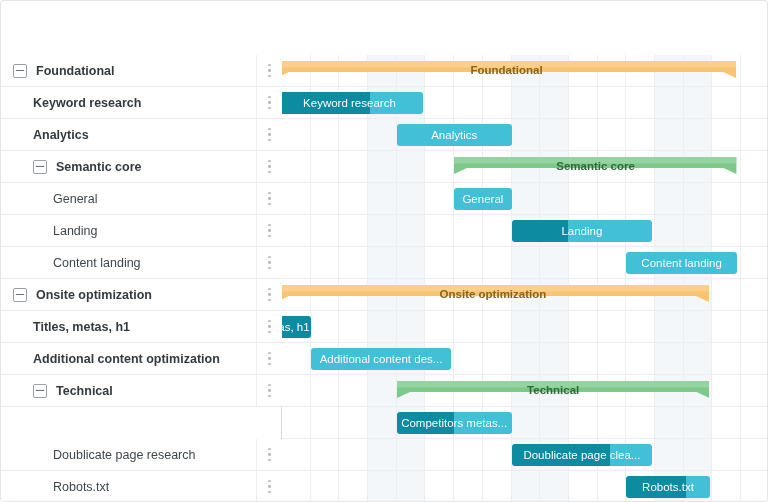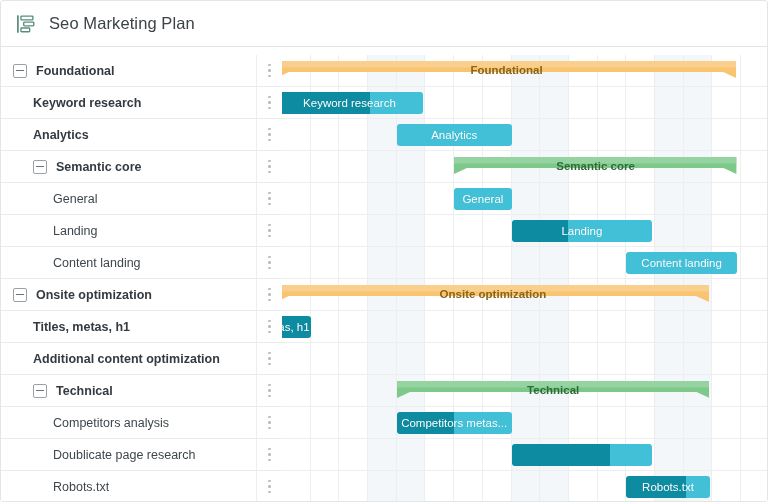--- a/index.html
+++ b/index.html
@@ -119,29 +119,20 @@
   }
   .bar.sum .stxt{position:relative;z-index:2;}
   .bar.sum.orange .stxt{color:#8a6418;}
   .bar.sum.green  .stxt{color:#2f6b37;}
 </style>
 </head>
 <body>
 
 <div id="app">
 
-  <div class="hdr">
-    <svg class="hdr-icon" viewBox="0 0 24 24">
-      <rect x="2.2" y="2.5" width="1.9" height="19" rx="0.6" fill="#5b8d7e"></rect>
-      <rect x="6.5" y="3.4" width="13" height="4.1" rx="0.8" fill="none" stroke="#5b8d7e" stroke-width="1.5"></rect>
-      <rect x="9.5" y="9.9" width="11" height="4.1" rx="0.8" fill="none" stroke="#5b8d7e" stroke-width="1.5"></rect>
-      <rect x="6.5" y="16.4" width="9.5" height="4.1" rx="0.8" fill="none" stroke="#5b8d7e" stroke-width="1.5"></rect>
-    </svg>
-    <div class="hdr-title">Seo Marketing Plan</div>
-  </div>
 
   <div class="body">
 
     <div class="grid-pane" id="gridPane">
         <div class="row lvl0" style="top: 0px;">
           <div class="cell ind0">
             <div class="toggle"></div>
             <div class="gap"></div>
             <div class="tlabel">Foundational</div>
           </div>
@@ -243,30 +234,20 @@
             <i></i>
             <i></i>
             <i></i>
           </div>
         </div>
         <div class="row lvl1" style="top: 320px;">
           <div class="cell ind2">
             <div class="toggle"></div>
             <div class="gap"></div>
             <div class="tlabel">Technical</div>
-          </div>
-          <div class="dots">
-            <i></i>
-            <i></i>
-            <i></i>
-          </div>
-        </div>
-        <div class="row lvl2" style="top: 352px;">
-          <div class="cell ind3">
-            <div class="tlabel">Competitors analysis</div>
           </div>
           <div class="dots">
             <i></i>
             <i></i>
             <i></i>
           </div>
         </div>
         <div class="row lvl2" style="top: 384px;">
           <div class="cell ind3">
             <div class="tlabel">Doublicate page research</div>
@@ -356,33 +337,37 @@
           <svg class="shape" viewBox="0 0 433.37 17" preserveAspectRatio="none">
             <path d="M0,0 L433.37,0 L433.37,17 L420.37,11 L13,11 L0,17 Z" fill="#f8c471"></path>
             <path d="M0,0 L433.37,0 L433.37,6.5 L0,6.5 Z" fill="#fcd9a1" opacity="0.55"></path>
           </svg>
           <span class="stxt">Onsite optimization</span>
         </div>
         <div class="bar task" style="left: -57.4px; width: 86.1px; top: 261px;">
           <div class="prog" style="width: 100%; border-radius: 3px;"></div>
           <span class="btxt">Titles, metas, h1</span>
         </div>
+        <div class="bar task" style="left: 28.7px; width: 140.63px; top: 293px;">
+          <span class="btxt">Additional content des...</span>
+        </div>
         <div class="bar sum green" style="left: 114.8px; width: 312.83px; top: 326px;">
           <svg class="shape" viewBox="0 0 312.83 17" preserveAspectRatio="none">
             <path d="M0,0 L312.83,0 L312.83,17 L299.83,11 L13,11 L0,17 Z" fill="#7dc98a"></path>
             <path d="M0,0 L312.83,0 L312.83,6.5 L0,6.5 Z" fill="#a9dcb2" opacity="0.55"></path>
           </svg>
           <span class="stxt">Technical</span>
         </div>
         <div class="bar task" style="left: 114.8px; width: 114.8px; top: 357px;">
           <div class="prog" style="width: 50%;"></div>
           <span class="btxt">Competitors metas...</span>
         </div>
         <div class="bar task" style="left: 229.6px; width: 140.63px; top: 389px;">
           <div class="prog" style="width: 70%;"></div>
+          <span class="btxt">Doublicate page clea...</span>
         </div>
         <div class="bar task" style="left: 344.4px; width: 83.23px; top: 421px;">
           <div class="prog" style="width: 72%;"></div>
           <span class="btxt">Robots.txt</span>
         </div>
       </div>
 
   </div>
 </div>
 

